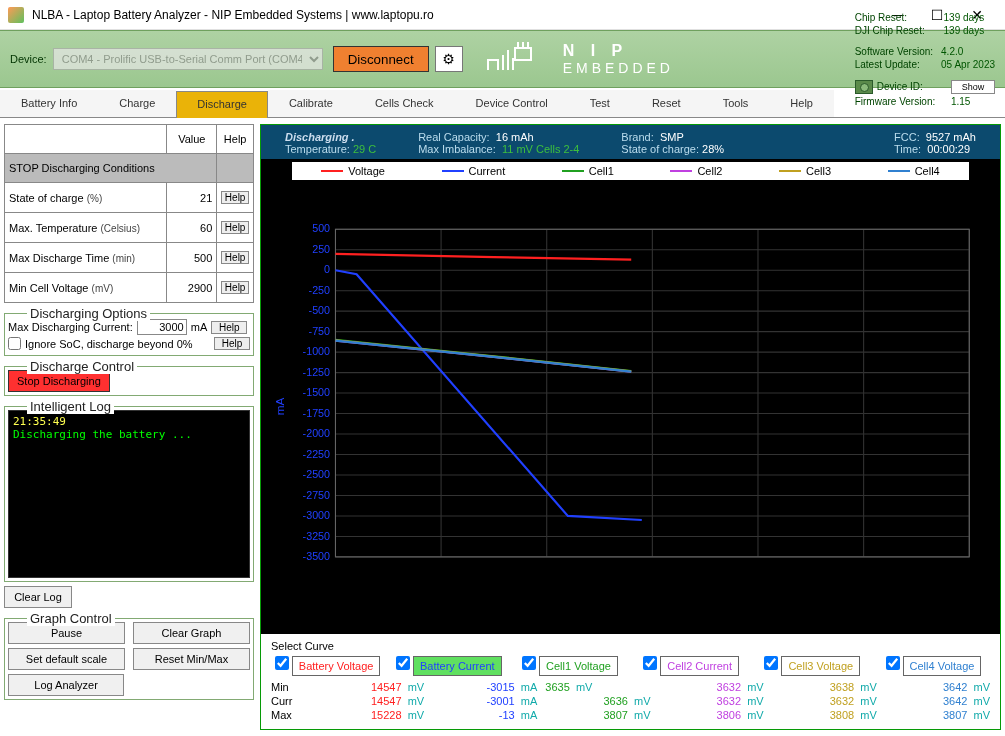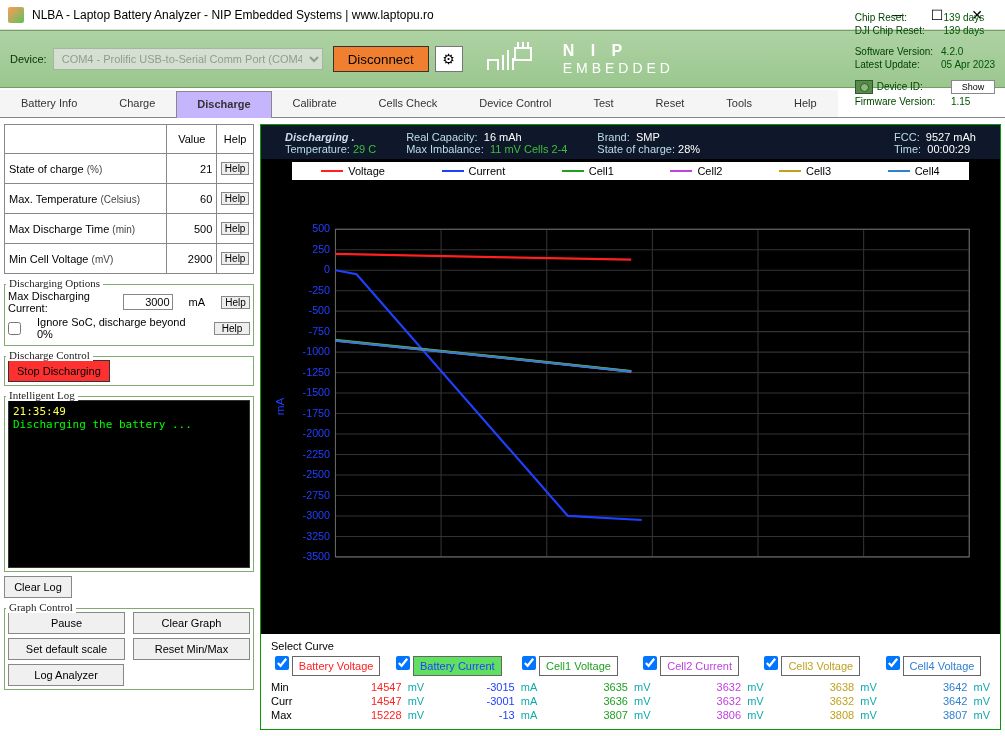--- a/index.html
+++ b/index.html
@@ -17,49 +17,49 @@
 .logo svg { margin-right: 10px; }
 .header-info { margin-left: auto; display: flex; gap: 10px; font-size: 10px; color: #004400; flex-direction: column; }
 .hcol { display: grid; grid-template-columns: auto auto; gap: 2px 8px; }
 .hcol .v { color: #005500; }
 .show-btn { background: #fff; border: 1px solid #888; padding: 0 6px; font-size: 9px; cursor: pointer; }
 .cam-icon { width: 18px; height: 14px; background: #5a8a4a; border: 1px solid #2a5a2a; display: inline-block; position: relative; margin-right: 4px; vertical-align: middle; }
 .cam-icon::before { content: ""; position: absolute; width: 7px; height: 7px; border: 1px solid #2a5a2a; border-radius: 50%; top: 2px; left: 4px; background: #8aba7a; }
 
 .tabbar { display: flex; height: 28px; border-bottom: 1px solid #888; background: #fff; margin-top: 2px; }
 .tab { padding: 6px 20px; border: 1px solid transparent; border-bottom: none; cursor: pointer; color: #333; background: #f5f5f5; margin-right: 0; }
-.tab.active { background: #c4b5fd; border-color: #888; position: relative; top: 1px; z-index: 2; font-weight: bold; }
+.tab.active { background: #eab308; border-color: #888; position: relative; top: 1px; z-index: 2; }
 
 .content { display: flex; height: calc(736px - 30px - 58px - 28px - 6px); padding: 6px 4px 2px; gap: 6px; background: #fff; }
 .left { width: 250px; display: flex; flex-direction: column; gap: 4px; }
 .panel { border: 1px solid #82aa73; background: #fff; padding: 3px; position: relative; margin-top: 6px; }
-.panel-title { position: absolute; top: -8px; left: 1px; background: #fff; padding: 0 3px; font-size: 11px; color: #222; font-family: Liberation Serif, serif; }
+.panel-title { position: absolute; top: -8px; left: 22px; background: #fff; padding: 0 3px; font-size: 13px; color: #222; }
 
 table.cond { width: 100%; border-collapse: collapse; font-size: 11px; }
 table.cond th, table.cond td { border: 1px solid #888; padding: 8px 4px; height: 20px; }
 table.cond th { background: #fff; font-weight: normal; text-align: center; }
 table.cond .hdr-row td { background: #bbb; }
 table.cond .unit { text-align: right; color: #444; font-size: 10px; }
 table.cond .val { text-align: right; width: 50px; }
 .help-btn { width: 100%; font-size: 10px; padding: 0; border: 1px solid #888; background: #eee; cursor: pointer; }
 
 .small-input { width: 50px; text-align: right; border: 1px solid #888; padding: 1px 2px; font-size: 11px; }
-.row { display: flex; align-items: center; gap: 16px; margin: 2px 0; }
+.row { display: flex; align-items: center; gap: 4px; margin: 2px 0; }
 
 .stop-btn { background: #ff3030; color: #000; border: 1px solid #333; padding: 4px 8px; cursor: pointer; font-size: 11px; }
 
 .log-area { background: #000; color: #0f0; font-family: monospace; font-size: 11px; width: 100%; height: 168px; padding: 4px; border: 1px solid #333; }
 .log-time { color: #ffff50; }
 
 .btn { border: 1px solid #888; background: #f0f0f0; padding: 4px 0; cursor: pointer; font-size: 11px; }
 .btn-row { display: flex; gap: 8px; }
 .btn-row .btn { flex: 1; }
 
 .right { flex: 1; border: 1px solid #069A06; display: flex; flex-direction: column; }
-.chart-top { background: #0f172a; color: #fff; padding: 6px 24px 4px; display: flex; gap: 30px; font-size: 11px; }
+.chart-top { background: #0c4a6e; color: #fff; padding: 6px 24px 4px; display: flex; gap: 42px; font-size: 11px; }
 .chart-top .lbl { color: #bde; }
 .chart-top .green { color: #3dbf3d; }
 .chart-legend { background: #fff; border: 1px solid #000; margin: 0 30px; padding: 3px 10px; display: flex; gap: 18px; justify-content: space-around; font-size: 11px; }
 .lg { display: flex; align-items: center; gap: 5px; }
 .lg span.line { width: 22px; height: 2px; display: inline-block; }
 
 .chart-body { background: #000; padding: 4px 20px 8px 10px; flex: 1; position: relative; }
 .chart-svg { width: 100%; height: 100%; }
 .sel-curve { padding: 6px 10px 8px; }
 .fieldset-title { font-size: 11px; margin-bottom: 4px; }
@@ -136,20 +136,24 @@
   </div>
 
 <div class="content">
   <div class="left">
     <table class="cond">
       <tbody>
           <tr>
             <th></th>
             <th>Value</th>
             <th>Help</th>
+          </tr>
+      <tr class="hdr-row">
+            <td colspan="2">STOP Discharging Conditions</td>
+            <td></td>
           </tr>
       </tbody>
         <tbody id="cond-body">
           <tr>
             <td>State of charge <span class="unit">(%)</span></td>
             <td class="val">21</td>
             <td><button class="help-btn">Help</button></td>
           </tr>
           <tr>
             <td>Max. Temperature <span class="unit">(Celsius)</span></td>
@@ -311,21 +315,21 @@
           <div class="curve-col"><input type="checkbox" class="chk" checked="" style=""> <span class="curve-btn" style="color:#20a020;">Cell1 Voltage</span></div>
           <div class="curve-col"><input type="checkbox" class="chk" checked="" style=""> <span class="curve-btn" style="color:#c040e0;">Cell2 Current</span></div>
           <div class="curve-col"><input type="checkbox" class="chk" checked="" style=""> <span class="curve-btn" style="color:#c0a020;">Cell3 Voltage</span></div>
           <div class="curve-col"><input type="checkbox" class="chk" checked="" style=""> <span class="curve-btn" style="color:#3080d0;">Cell4 Voltage</span></div>
         </div>
       <div id="stats">
           <div class="stat-row">
             <div>Min</div>
             <div style="color:#ff2020;text-align:right">14547 &nbsp;<span class="u">mV</span></div>
             <div style="color:#2040ff;text-align:right">-3015 &nbsp;<span class="u">mA</span></div>
-            <div style="color:#20a020;text-align:right">3635 &nbsp;<span class="u">mV</span></div>
+            <div style="color:#20a020;">3635 &nbsp;<span class="u">mV</span></div>
             <div style="color:#c040e0;text-align:right">3632 &nbsp;<span class="u">mV</span></div>
             <div style="color:#c0a020;text-align:right">3638 &nbsp;<span class="u">mV</span></div>
             <div style="color:#3080d0;text-align:right">3642 &nbsp;<span class="u">mV</span></div>
           </div>
           <div class="stat-row">
             <div>Curr</div>
             <div style="color:#ff2020;text-align:right">14547 &nbsp;<span class="u">mV</span></div>
             <div style="color:#2040ff;text-align:right">-3001 &nbsp;<span class="u">mA</span></div>
             <div style="color:#20a020;text-align:right">3636 &nbsp;<span class="u">mV</span></div>
             <div style="color:#c040e0;text-align:right">3632 &nbsp;<span class="u">mV</span></div>

